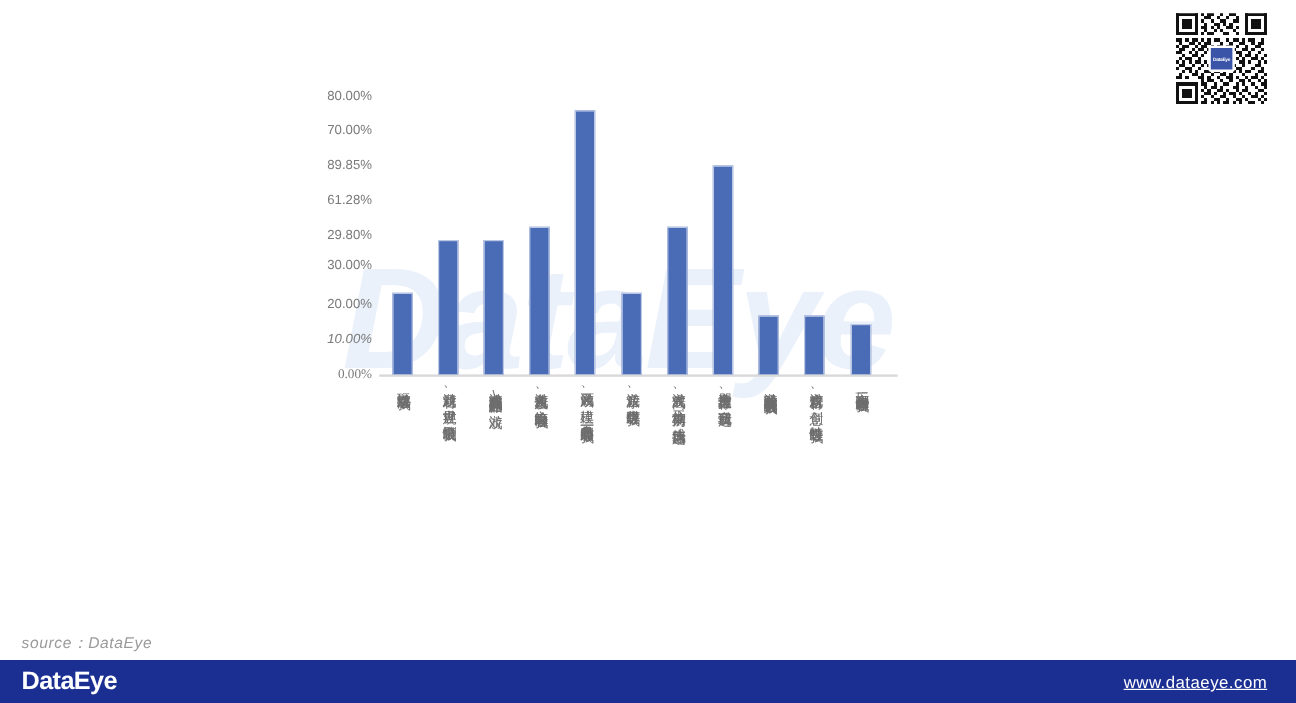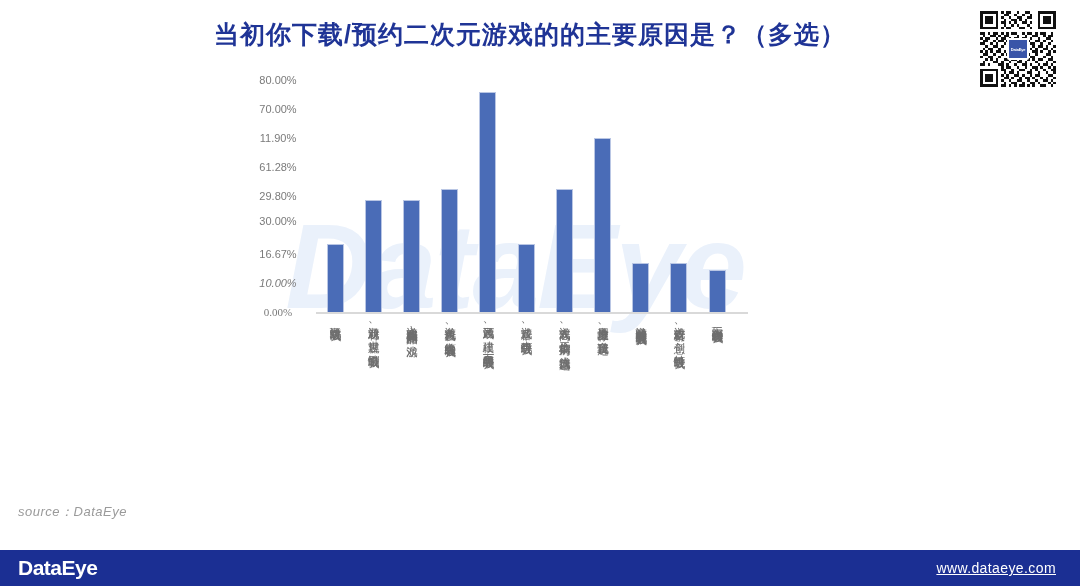--- a/index.html
+++ b/index.html
@@ -88,21 +88,21 @@
     left: 0; top: 0;
     width: 1080px; height: 586px;
     z-index: 2;
   }
 
   
   .ytick {
     position: absolute;
     right: 0;
     width: 64px;
-    text-align: center;
+    text-align: right;
     font-size: 11px;
     color: #7a7a7a;
     transform: translateY(-50%);
     white-space: nowrap;
   }
   #yaxis {
     position: absolute;
     left: 244px;
     top: 0;
     width: 66px;
@@ -152,21 +152,21 @@
     line-height: 17px;
     color: #6e6e6e;
     letter-spacing: 0.5px;
     white-space: nowrap;
   }
 
   
   #source {
     position: absolute;
     left: 18px;
-    top: 503px;
+    top: 527px;
     font-size: 13px;
     font-style: italic;
     color: #9a9a9a;
     letter-spacing: 0.5px;
     z-index: 5;
   }
 
   
   #footer {
     position: absolute;
@@ -198,21 +198,20 @@
     text-decoration: underline;
   }
 </style>
 </head>
 <body>
 
 <div id="page">
 
   <div id="watermark">DataEye</div>
 
-  <div id="title">当初你下载/预约二次元游戏的的主要原因是？（多选）</div>
 
   <div id="qr-wrap">
     <svg viewBox="0 0 29 29" shape-rendering="crispEdges">
       <rect width="29" height="29" fill="#ffffff"></rect>
       <g fill="#111111">
         <rect x="0" y="0" width="7" height="1"></rect>
           <rect x="0" y="0" width="1" height="7"></rect>
         <rect x="6" y="0" width="1" height="7"></rect>
           <rect x="0" y="6" width="7" height="1"></rect>
         <rect x="2" y="2" width="3" height="3"></rect>
@@ -432,25 +431,25 @@
           <rect x="27" y="28" width="1" height="1"></rect>
       </g>
     </svg>
     <div id="qr-logo">DataEye</div>
   </div>
 
   <div id="chart-area">
     <div id="yaxis">
         <div class="ytick" style="top: 312px; font-family: Liberation Serif, serif;">0.00%</div>
         <div class="ytick" style="top: 283px; font-style: italic;">10.00%</div>
-        <div class="ytick" style="top: 254px;">16.67%</div>
+        <div class="ytick" style="top: 254px;">20.00%</div>
         <div class="ytick" style="top: 221px;">30.00%</div>
         <div class="ytick" style="top: 196px;">29.80%</div>
         <div class="ytick" style="top: 167px;">61.28%</div>
-        <div class="ytick" style="top: 138px;">11.90%</div>
+        <div class="ytick" style="top: 138px;">89.85%</div>
         <div class="ytick" style="top: 109px;">70.00%</div>
         <div class="ytick" style="top: 80px;">80.00%</div>
       </div>
     <div id="plot">
       <div id="baseline"></div>
     <div class="bar" title="游戏玩法吸引我 23.50%" style="left: 10.6px; height: 68.15px; width: 17px; background: rgb(74, 108, 183);"></div>
         <div class="bar" title="游戏题材、世界观、剧情吸引我 38.50%" style="left: 48.8px; height: 111.65px; width: 17px; background: rgb(74, 108, 183);"></div>
         <div class="bar" title="游戏改编自我感兴趣的作品\游戏 38.50%" style="left: 87px; height: 111.65px; width: 17px; background: rgb(74, 108, 183);"></div>
         <div class="bar" title="游戏角色人设、立绘等内容吸引我 42.50%" style="left: 125.2px; height: 123.25px; width: 17px; background: rgb(74, 108, 183);"></div>
         <div class="bar" title="游戏画风、建模、画面品质等吸引我 76.00%" style="left: 163.4px; height: 220.4px; width: 17px; background: rgb(74, 108, 183);"></div>

